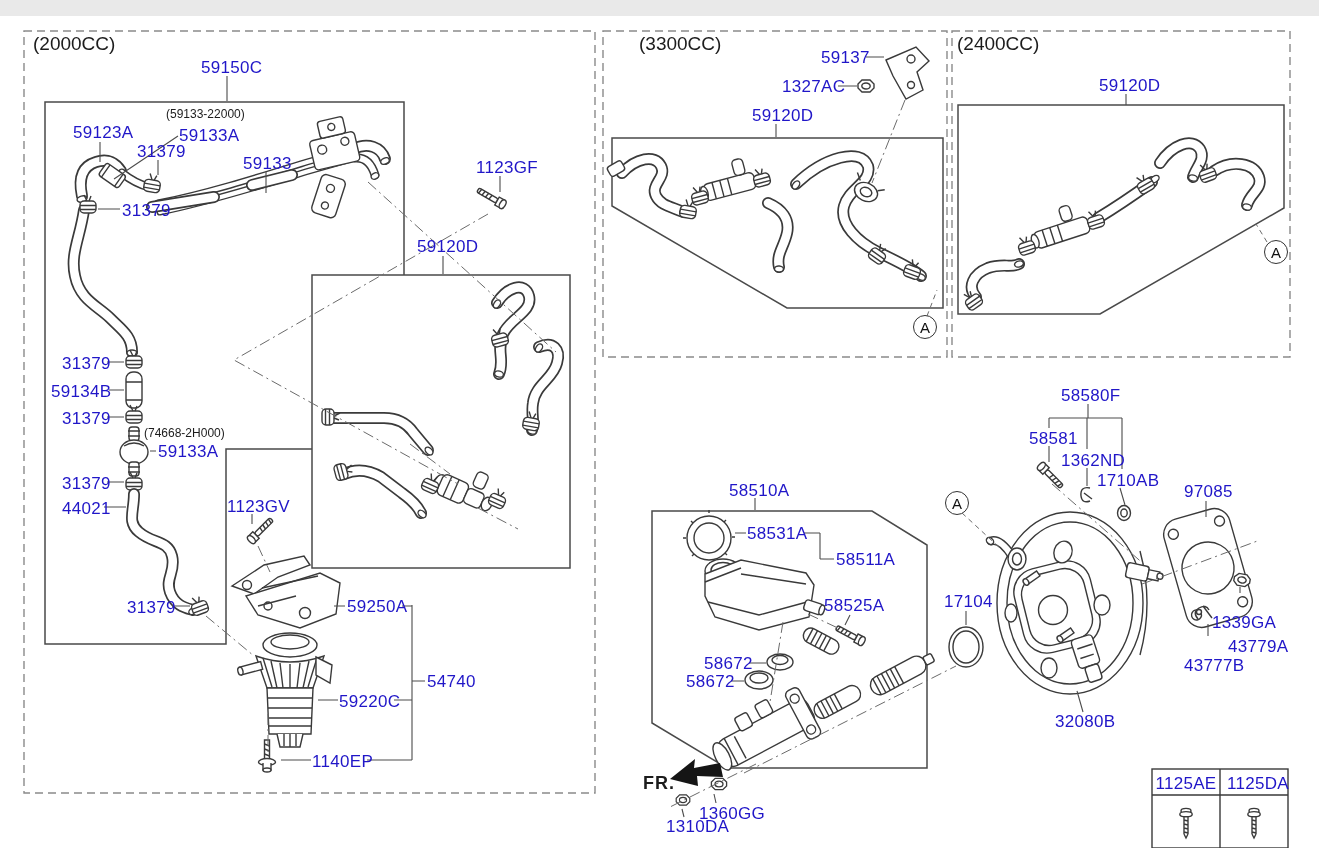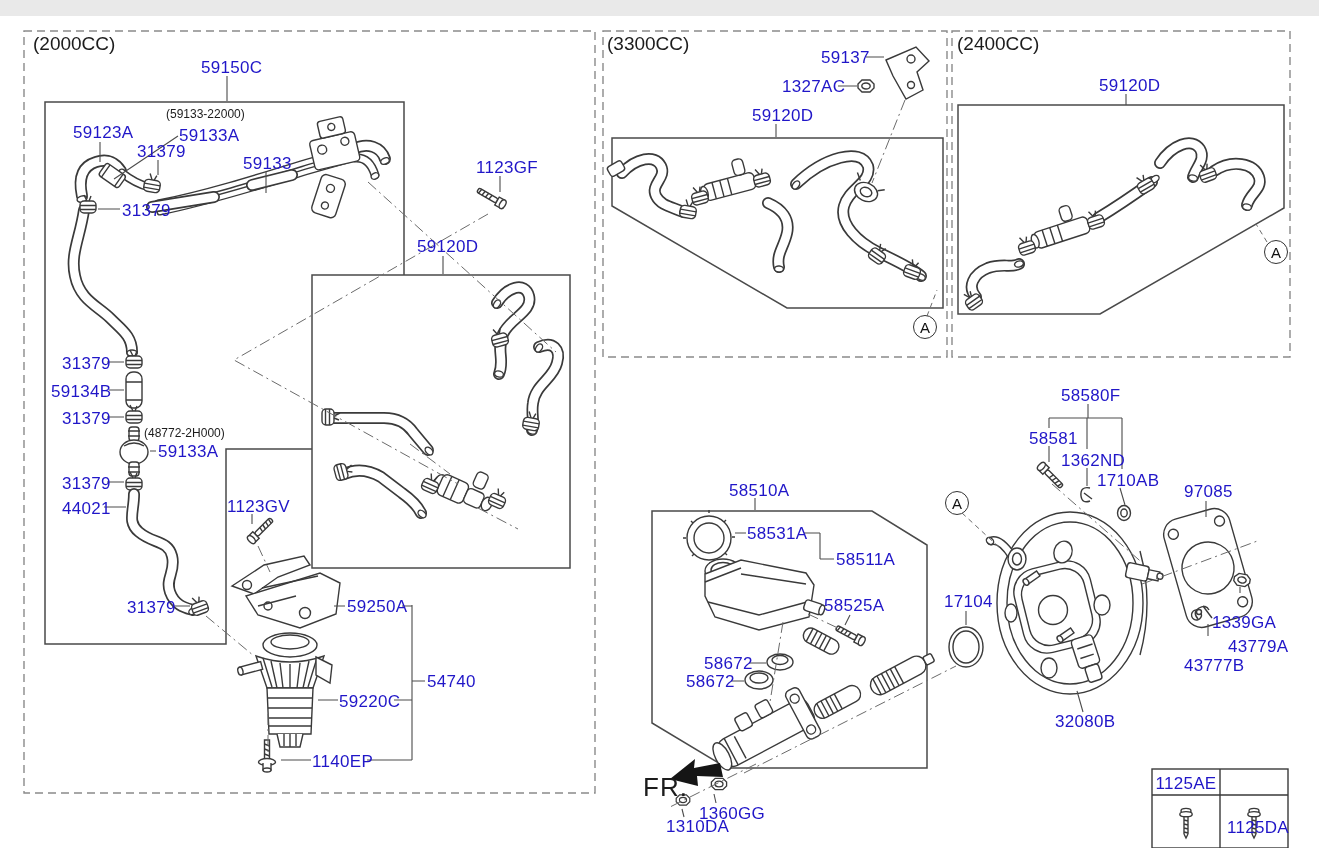--- a/index.html
+++ b/index.html
@@ -2,21 +2,21 @@
 <html><head>
 <meta charset="utf-8">
 <style>
   html,body{margin:0;padding:0;background:#e9e9e9}
   .stage{position:relative;width:1319px;height:848px;background:#fff;
          font-family:"Liberation Sans",sans-serif;overflow:hidden;margin:16px auto}
   svg{position:absolute;left:0;top:0}
   .lbl{position:absolute;color:#2016c8;font-size:17px;line-height:1;white-space:nowrap;letter-spacing:.3px}
   .blk{position:absolute;color:#1c1c1c;font-size:19px;line-height:1;white-space:nowrap}
   .alt{font-size:12px}
-  .fr{font-size:26px;font-weight:normal;letter-spacing:1px}
+  .fr{font-size:18px;font-weight:bold;letter-spacing:1px}
   .th{text-align:center}
   .amark{position:absolute;width:22px;height:22px;border:1.6px solid #333;border-radius:50%;
          color:#111;font-size:15px;display:flex;align-items:center;justify-content:center;background:#fff}
   
   .bx{fill:#fff;stroke:#4a4a4a;stroke-width:1.5}
   .dbx{fill:none;stroke:#8a8a8a;stroke-width:1.4;stroke-dasharray:8 5}
   .ln{fill:none;stroke:#3a3a3a;stroke-width:1.4}
   .lnw{fill:#fff;stroke:#3a3a3a;stroke-width:1.4}
   .ld{fill:none;stroke:#4c4c4c;stroke-width:1.1}
   .dd{fill:none;stroke:#6b6b6b;stroke-width:1;stroke-dasharray:11 4 2 4}
@@ -408,25 +408,25 @@
 </g>
 
 <path class="ld" d="M227,60 V85 M100,126 V146 M178,120 L114,163 M158,144 V159 M120,193 H98 M266,156 V177 M500,160 V176 M443,240 V258 M107,346 H124 M109,374 H124 M107,401 H124 M150,435 H156 M107,466 H124 M104,491 H126 M252,498 V508 M172,590 H190 M345,590 H334 M402,590 H412 M412,589 V744 M412,665 H425 M338,684 H318 M394,684 H412 M311,744 H281 M367,744 H412 M866,41 H884 M838,70 H857 M776,108 V121 M1126,78 V89 M1088,388 V402 M1049,402 H1122 M1049,402 V412 M1049,430 V446 M1087,402 V433 M1087,452 V470 M1122,402 V453 M1120,472 L1125,489 M1206,485 V501 M1240,577 V571 M1208,608 V620 M1083,696 L1077,675 M966,595 V609 M755,482 V494 M746,517 H735 M804,517 H820 M820,517 V543 M834,543 H820 M850,599 L845,609 M749,647 H766 M731,665 H744 M716,787 L714,778 M684,801 L682,793"></path>
 
 <path class="dd" d="M488,198 L234,344 L458,468 M368,166 L556,336 M206,600 L254,640 M268,698 V736 M258,530 L270,556 M410,428 L450,458 M478,492 L518,513 M905,84 L872,167 M744,757 L956,650 M1142,568 L1260,524 M756,748 L668,792 M783,606 L770,686 M808,598 L840,613 M1052,468 L1146,550"></path>
 
 <path class="da" d="M962,497 L1001,533 M927,300 L937,274 M1267,226 L1256,208"></path>
 </svg>
 
 <div class="blk" style="left:33px;top:18px">(2000CC)</div>
-<div class="blk" style="left:607px;top:18px">(3300CC)</div>
+<div class="blk" style="left:639px;top:18px">(3300CC)</div>
 <div class="blk" style="left:957px;top:18px">(2400CC)</div>
 
 <div class="blk alt" style="left:166px;top:92px">(59133-22000)</div>
-<div class="blk alt" style="left:144px;top:411px">(48772-2H000)</div>
+<div class="blk alt" style="left:144px;top:411px">(74668-2H000)</div>
 
 <div class="blk fr" style="left:643px;top:758px">FR.</div>
 
 <div class="lbl" style="left:201px;top:43px">59150C</div>
 <div class="lbl" style="left:73px;top:108px">59123A</div>
 <div class="lbl" style="left:179px;top:111px">59133A</div>
 <div class="lbl" style="left:137px;top:127px">31379</div>
 <div class="lbl" style="left:243px;top:139px">59133</div>
 <div class="lbl" style="left:476px;top:143px">1123GF</div>
 <div class="lbl" style="left:417px;top:222px">59120D</div>
@@ -467,15 +467,15 @@
 <div class="lbl" style="left:1184px;top:641px">43777B</div>
 <div class="lbl" style="left:1055px;top:697px">32080B</div>
 <div class="lbl" style="left:699px;top:789px">1360GG</div>
 <div class="lbl" style="left:666px;top:802px">1310DA</div>
 
 <div class="amark" style="left:945px;top:475px">A</div>
 <div class="amark" style="left:913px;top:299px">A</div>
 <div class="amark" style="left:1264px;top:224px">A</div>
 
 <div class="lbl th" style="left:1152px;top:759px;width:68px">1125AE</div>
-<div class="lbl th" style="left:1220px;top:803px;width:76px">1125DA</div>
+<div class="lbl th" style="left:1220px;top:759px;width:76px">1125DA</div>
 
 </div>
 
 </body></html>

